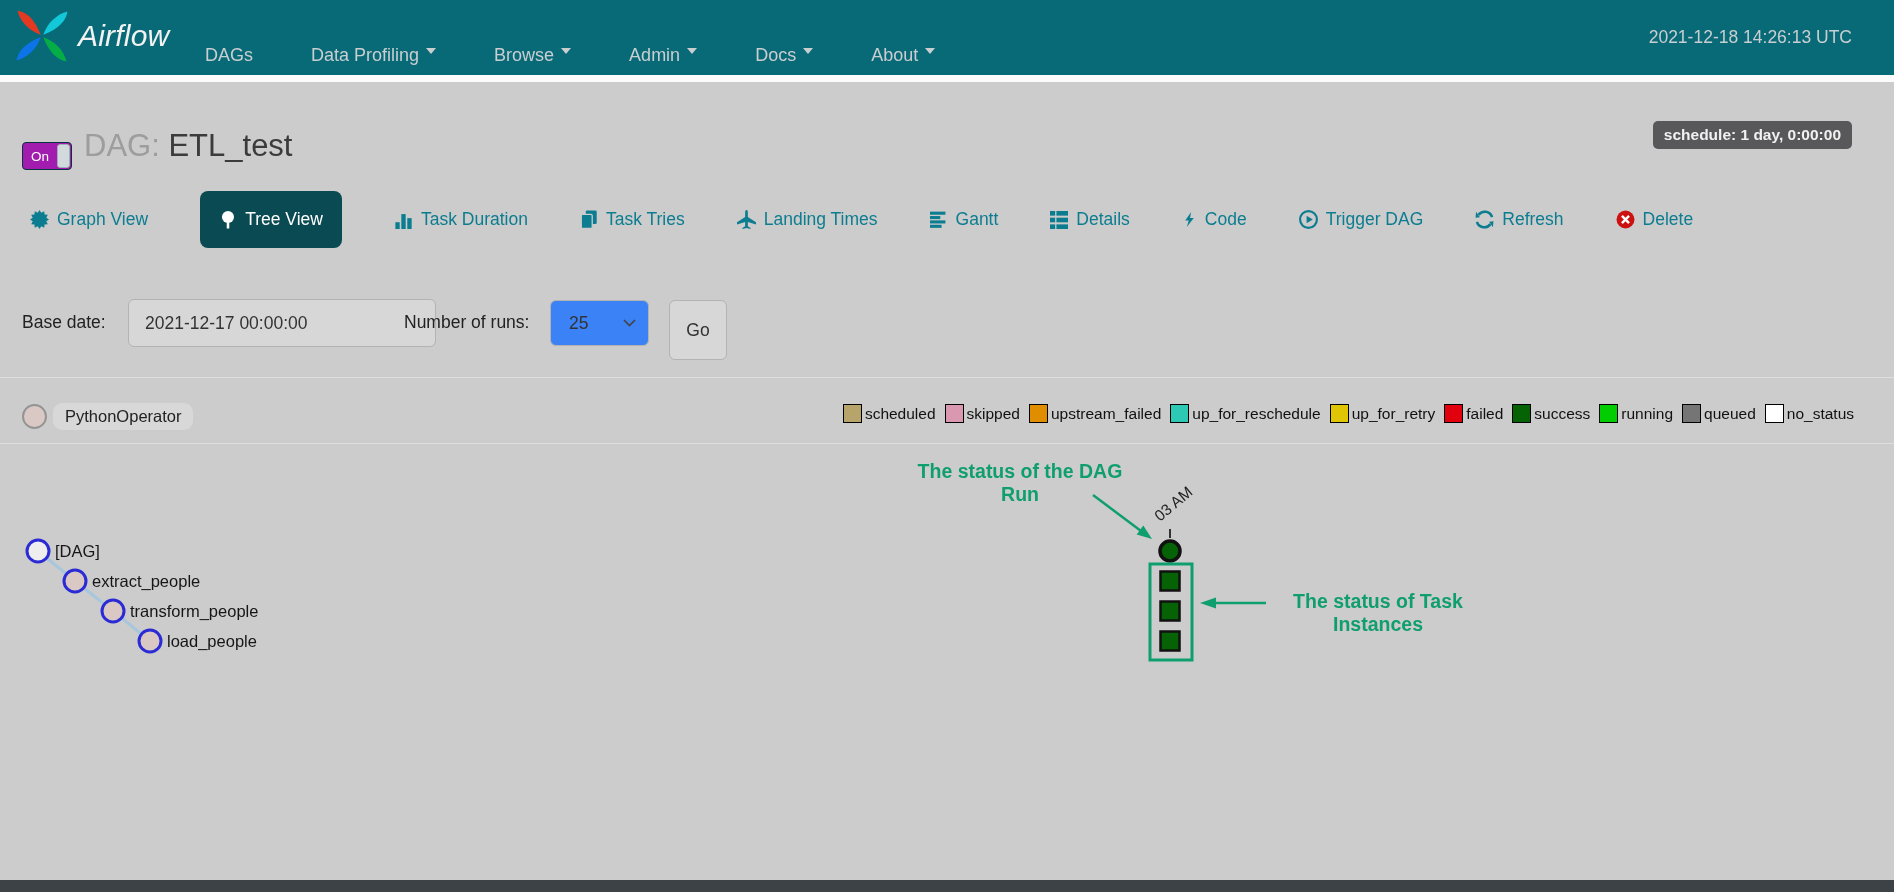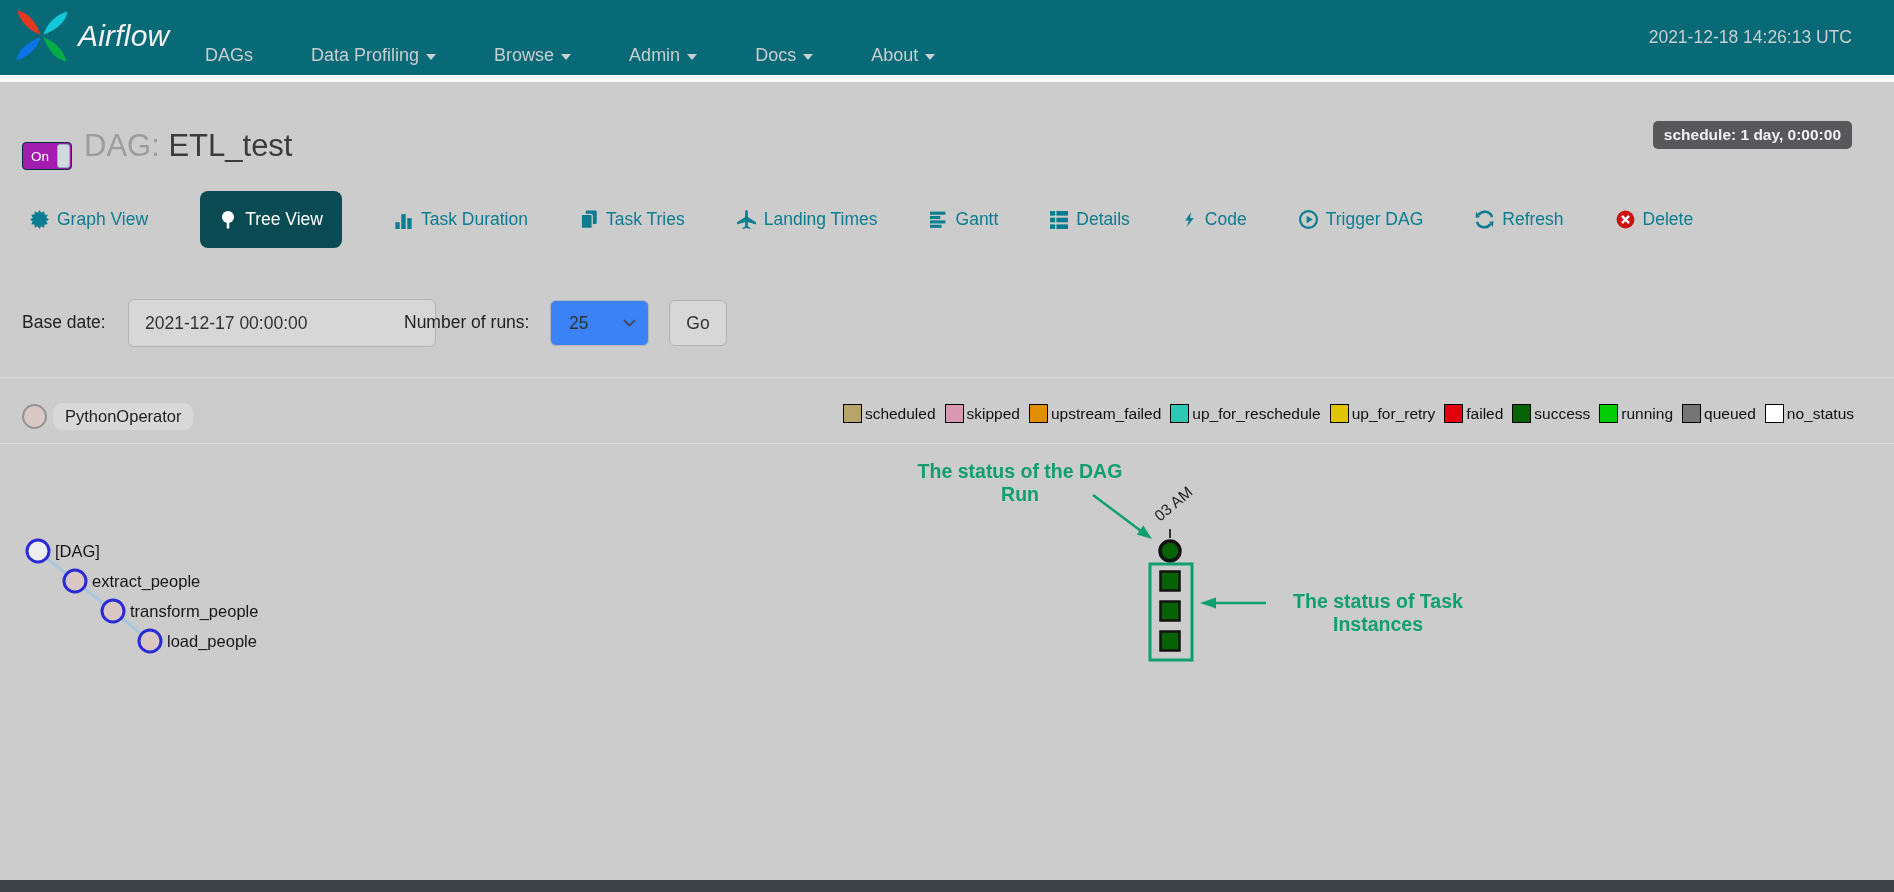--- a/index.html
+++ b/index.html
@@ -6,21 +6,21 @@
   html,body { width:1894px; height:892px; }
   body { font-family:"Liberation Sans", sans-serif; background:#cccccc; overflow:hidden; }
   .page { position:relative; width:1894px; height:892px; background:#cccccc; }
 
   
   .navbar { position:absolute; left:0; top:0; width:100%; height:82px;
             background:#086a77; border-bottom:7px solid #fbfbfb; }
   .brand { position:absolute; left:14px; top:8px; display:flex; align-items:center; gap:8px;font-style:italic; }
   .brand-name { color:#f2f2f2; font-size:30px; font-weight:400; letter-spacing:.2px; }
   .nav-items { position:absolute; left:205px; top:0; height:75px; display:flex; align-items:center; gap:58px; }
-  .nav-item { color:#c9ced1; font-size:18px; text-decoration:none; display:flex; align-items:center; gap:7px; cursor:pointer;margin-top:36px; }
+  .nav-item { color:#c9ced1; font-size:18px; text-decoration:none; display:flex; gap:7px; cursor:pointer;margin-top:36px; }
   .nav-item svg { margin-top:3px; }
   .navbar-clock { position:absolute; right:42px; top:0; height:75px; display:flex; align-items:center;
                   color:#c9ced1; font-size:17.5px; }
 
   
   .dag-toggle { position:absolute; left:22px; top:142px; width:50px; height:28px; background:#a21caf;
                 border:1px solid #06343b; border-radius:4px; display:flex; align-items:center; cursor:pointer; }
   .dag-toggle .t-label { flex:1; text-align:center; color:#fff; font-size:13.5px; }
   .dag-toggle .t-handle { width:13px; height:24px; background:#d3dadd; border:1px solid #9fb0b5;
                           border-radius:3px; margin-right:1px; }
@@ -38,21 +38,21 @@
 
   
   .ctl-label { position:absolute; font-size:17.5px; color:#222; line-height:48px; top:298px; }
   .base-date-input { position:absolute; left:128px; top:299px; width:308px; height:48px;
                      background:#d7d7d7; border:1px solid #b3b3b3; border-radius:6px;
                      font-family:"Liberation Sans",sans-serif; font-size:17.5px; color:#333; padding-left:16px; }
   .num-runs-select { position:absolute; left:550px; top:300px; width:99px; height:46px;
                      background:#3b82f6; border:1px solid #b3b3b3; border-radius:6px;
                      display:flex; align-items:center; justify-content:space-between;
                      padding:0 12px 0 18px; font-size:17.5px; color:#333; cursor:pointer; }
-  .go-button { position:absolute; left:669px; top:300px; width:58px; height:46px;
+  .go-button { position:absolute; left:669px; top:300px; width:58px; height:60px;
                background:#d7d7d7; border:1px solid #b3b3b3; border-radius:6px;
                font-family:"Liberation Sans",sans-serif; font-size:17.5px; color:#333; cursor:pointer; }
   .hr { position:absolute; left:0; width:100%; border-top:1px solid #dedede; }
 
   
   .op-circle { position:absolute; left:22px; top:404px; width:25px; height:25px; border-radius:50%;
                border:2px solid #949494; }
   .op-pill { position:absolute; left:53px; top:403px; height:27px; line-height:27px; padding:0 12px;
              background:#d8d8d8; border-radius:9px; font-size:16.5px; color:#222; }
   .status-legend { position:absolute; right:40px; top:404px; display:flex; align-items:center; gap:9px; }

